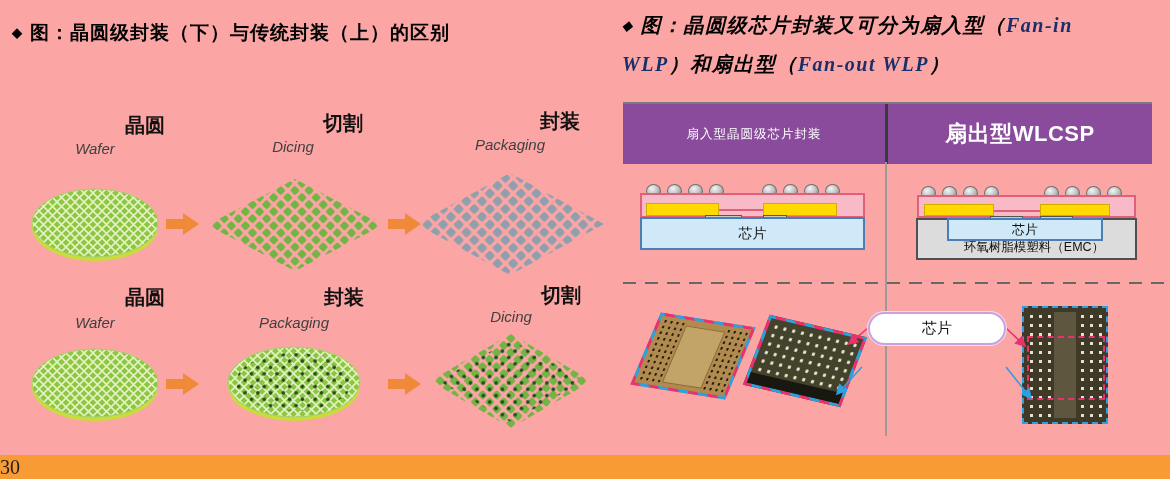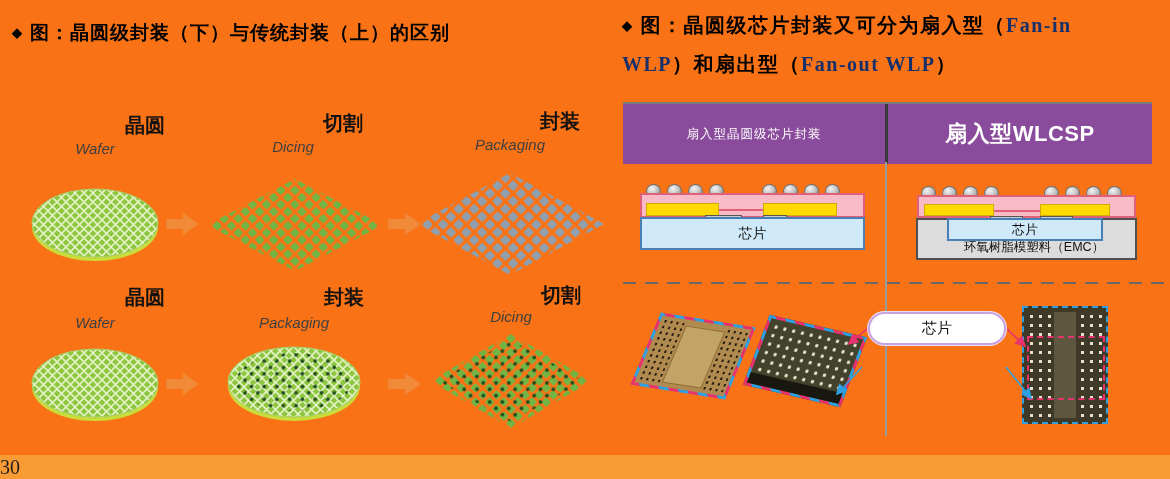--- a/index.html
+++ b/index.html
@@ -1,23 +1,23 @@
 <!DOCTYPE html>
 <html><head>
 <meta charset="utf-8">
 <style>
   html,body{margin:0;padding:0;background:#fff;}
-  #canvas{position:relative;width:1170px;height:479px;background:#f97316;overflow:hidden;
+  #canvas{position:relative;width:1170px;height:479px;background:#fca5a5;overflow:hidden;
           font-family:"Liberation Sans",sans-serif;}
   .abs{position:absolute;}
 
   
   .fig-title{font-family:"Liberation Serif",serif;font-weight:700;color:#000;}
   .ltitle{left:12px;top:20px;width:470px;font-size:19px;letter-spacing:1px;}
-  .rtitle{left:622px;top:6px;width:545px;font-size:20px;letter-spacing:1.5px;line-height:38px;}
+  .rtitle{left:622px;top:6px;width:545px;font-size:20px;letter-spacing:1.5px;line-height:38px;font-style:italic;}
   .bullet{font-size:13px;vertical-align:2px;margin-right:7px;}
   .blue{color:#17306b;}
 
   
   .zh{font-size:20px;font-weight:700;color:#111;text-align:right;width:140px;}
   .en{font-size:15px;font-style:italic;color:#3f3f3f;text-align:center;width:140px;}
 
   
   .banner{left:623px;top:102px;width:529px;height:60px;display:flex;border-top:2px solid #7a7a7a;}
   .banner-cell{background:#8a4b9c;color:#fff;text-align:center;display:flex;flex-direction:column;justify-content:center;}
@@ -163,21 +163,21 @@
     <span class="bullet">◆</span><span>图：晶圆级芯片封装又可分为扇入型（</span><span class="blue">Fan-in</span><br>
     <span class="blue">WLP</span><span>）和扇出型（</span><span class="blue">Fan-out WLP</span><span>）</span>
   </div>
 
   <div class="abs banner">
     <div class="banner-cell" style="width:262px">
       <div class="banner-h2">扇入型晶圆级芯片封装</div>
     </div>
     <div class="banner-gap"></div>
     <div class="banner-cell" style="flex:1">
-      <div class="banner-h1">扇入型WLCSP</div>
+      <div class="banner-h1">扇出型WLCSP</div>
     </div>
   </div>
 
   <div class="abs vdivider"></div>
   <div class="abs dashline"></div>
 
   <div class="abs" style="left:640px;top:182px;width:226px;height:70px">
     <div class="abs ball-row" style="left:6px;top:2px">
       <div class="ball"></div>
         <div class="ball"></div>

